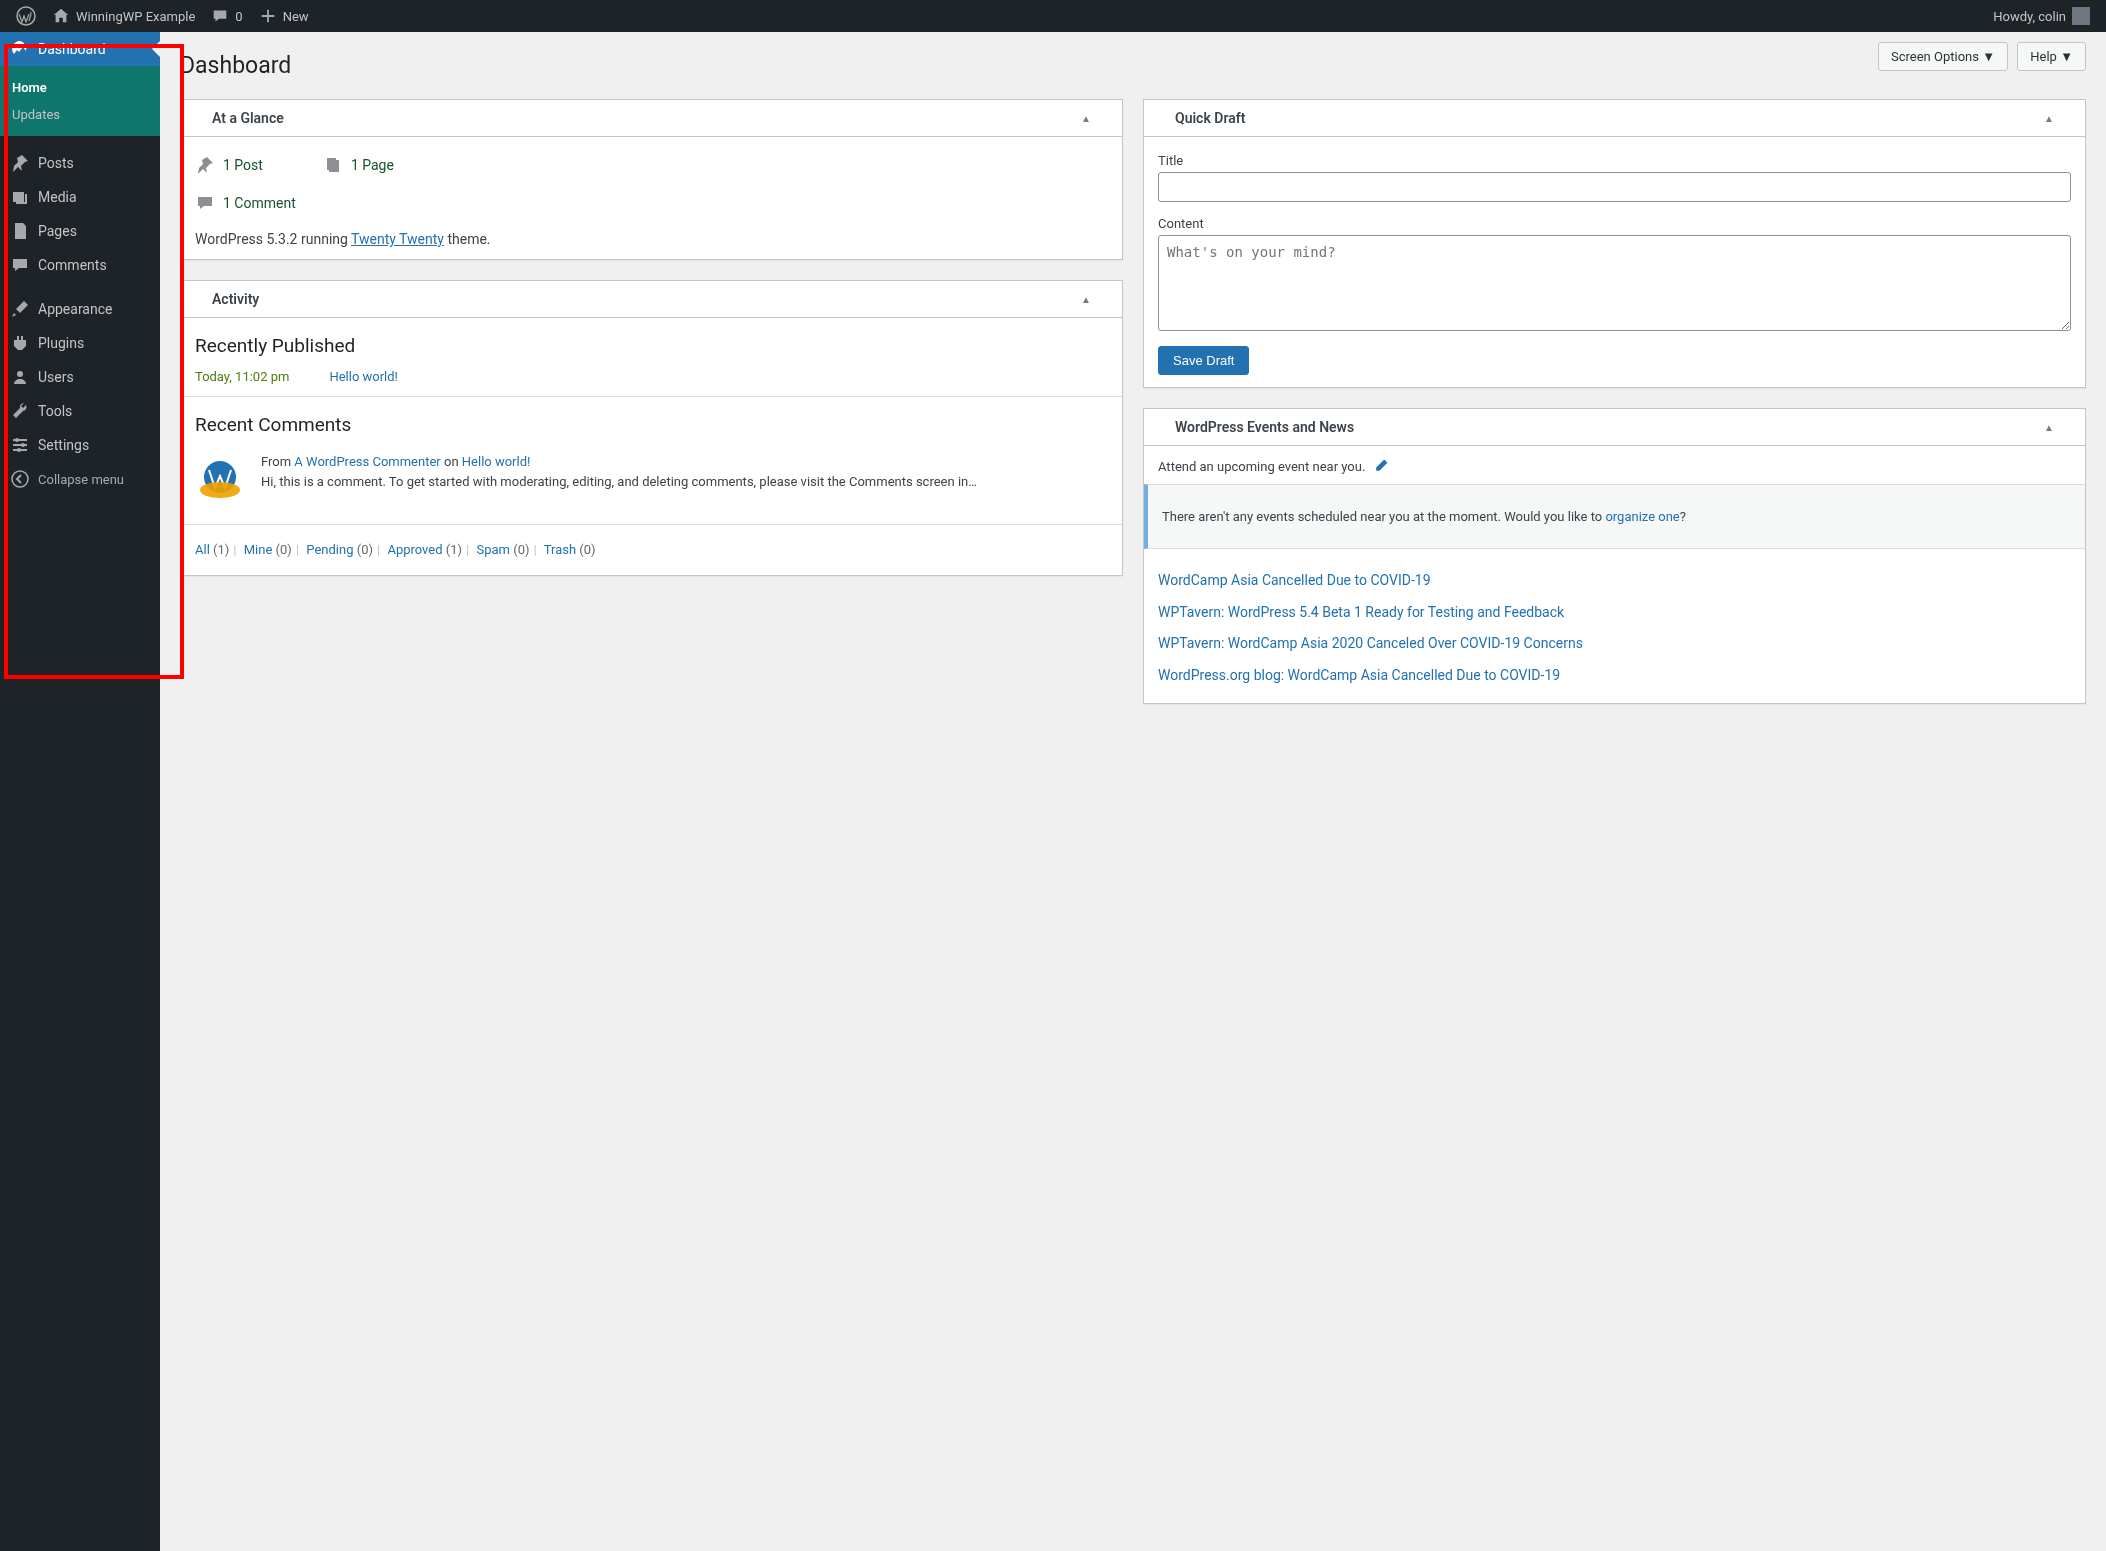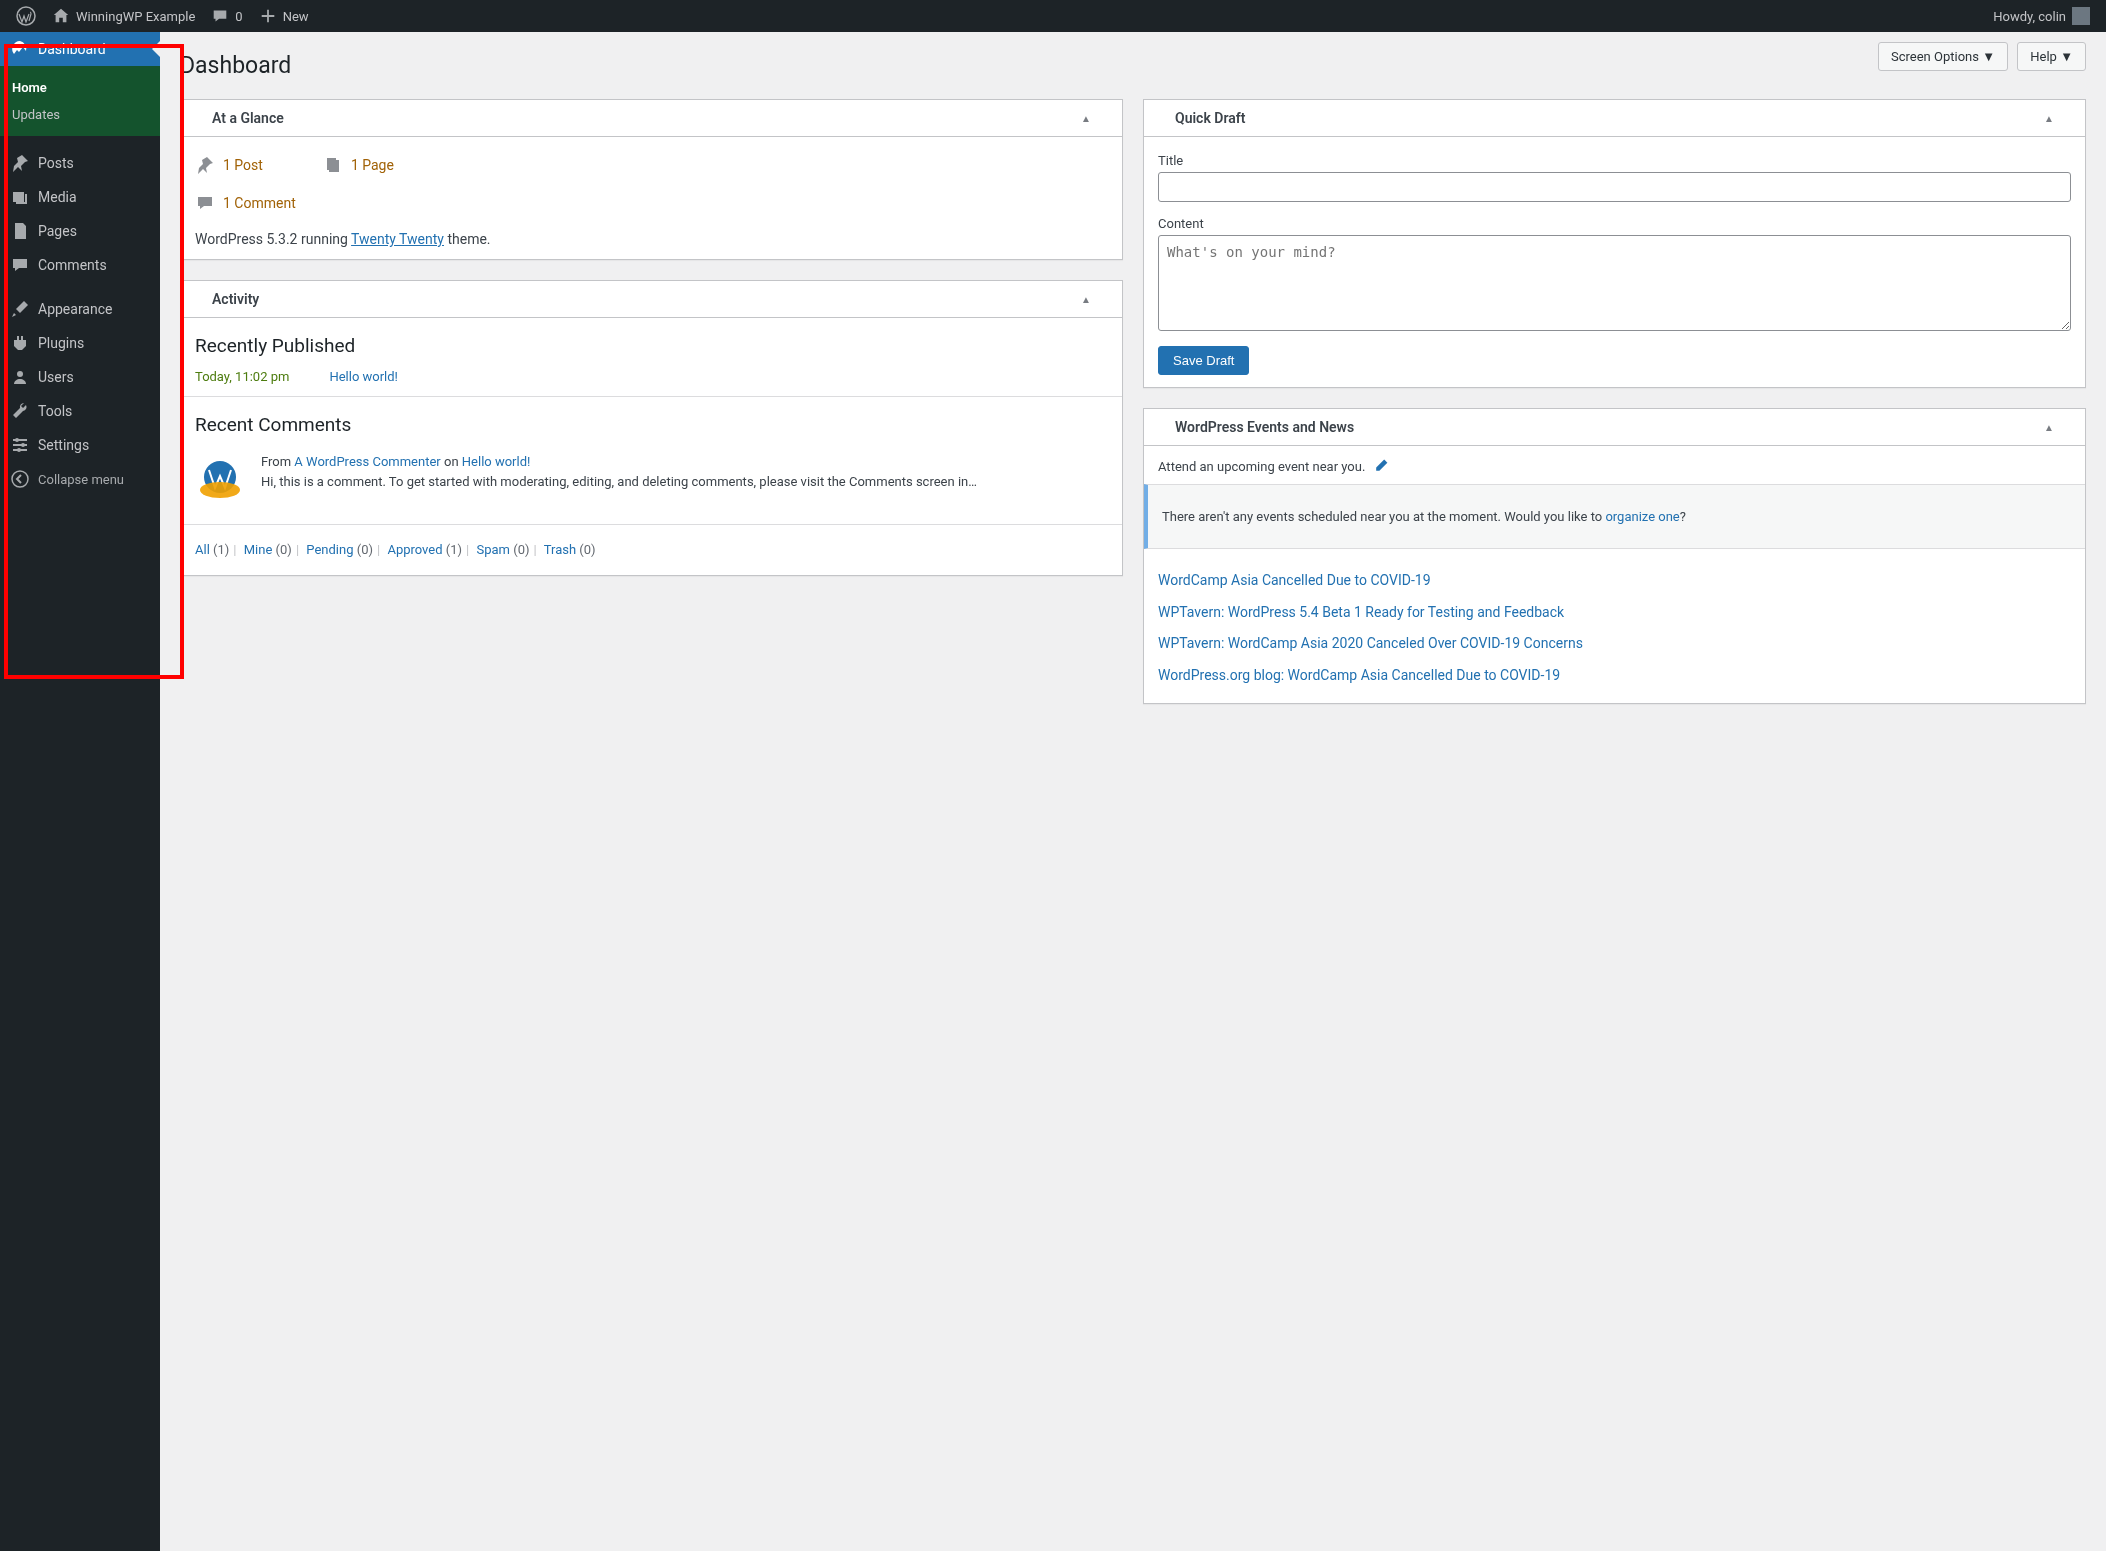--- a/index.html
+++ b/index.html
@@ -14,21 +14,21 @@
 #adminbar svg { fill: #a7aaad; }
 
 
 #adminmenuwrap { position: fixed; top: 32px; left: 0; bottom: 0; width: 160px; background: #1d2327; z-index: 50; }
 #adminmenu { list-style: none; padding: 0; margin: 0; }
 #adminmenu li { position: relative; }
 #adminmenu li a { display: flex; align-items: center; gap: 8px; padding: 0 10px; min-height: 34px; color: #c3c4c7; font-size: 14px; cursor: pointer; }
 #adminmenu li.current > a { background: #2271b1; color: #fff; font-weight: 400; }
 #adminmenu li.current > a svg { fill: #fff; }
 #adminmenu svg { width: 20px; height: 20px; fill: #a7aaad; }
-#adminmenu .wp-submenu { background: #14532d; list-style: none; padding: 8px 0; }
+#adminmenu .wp-submenu { background: #0f766e; list-style: none; padding: 8px 0; }
 #adminmenu .wp-submenu li a { padding: 6px 12px; min-height: auto; font-size: 13px; color: #c3c4c7; }
 #adminmenu .wp-submenu li.current-sub a { color: #fff; font-weight: 600; }
 #adminmenu .separator { height: 10px; }
 #adminmenu .collapse a { color: #a7aaad; font-size: 13px; }
 
 
 #adminmenu li.current::after {
   content: ""; position: absolute; right: 0; top: 50%; transform: translateY(-50%);
   border: 8px solid transparent; border-right-color: #f0f0f1;
 }
@@ -45,21 +45,21 @@
 .dashboard-widgets { display: flex; gap: 20px; }
 .col { flex: 1; display: flex; flex-direction: column; gap: 20px; }
 
 .postbox { background: #fff; border: 1px solid #c3c4c7; box-shadow: 0 1px 1px rgba(0,0,0,.04); }
 .postbox .hndle { display: flex; justify-content: space-between; align-items: center; padding: 10px 31px; font-size: 14px; font-weight: 600; border-bottom: 1px solid #c3c4c7; cursor: move; }
 .postbox .toggle { font-size: 10px; color: #787c82; cursor: pointer; }
 .postbox .inside { padding: 12px 14px; font-size: 13px; }
 
 
 .glance-items { display: flex; flex-wrap: wrap; gap: 18px 60px; padding: 6px 0 14px 0; }
-.glance-items .gi { display: flex; align-items: center; gap: 8px; color: #a16207; font-size: 14px; cursor: pointer; }
+.glance-items .gi { display: flex; align-items: center; gap: 8px; color: #14532d; font-size: 14px; cursor: pointer; }
 .glance-items svg { width: 20px; height: 20px; fill: #8c8f94; }
 .glance-version { padding-top: 4px; color: #3c434a; font-size: 14px; }
 .glance-version a { text-decoration: underline; }
 
 
 .activity h3 { font-size: 19px; font-weight: 400; color: #1d2327; margin: 4px 0 10px 0; }
 .activity .pub-row { display: flex; gap: 40px; padding: 2px 0 12px 0; }
 .activity .pub-row .time { color: #4d7c0f; }
 .activity .recent-comments { border-top: 1px solid #dcdcde; margin: 0 -14px; padding: 12px 14px 2px 14px; }
 .comment-item { display: flex; gap: 16px; padding: 6px 0 20px 0; }

